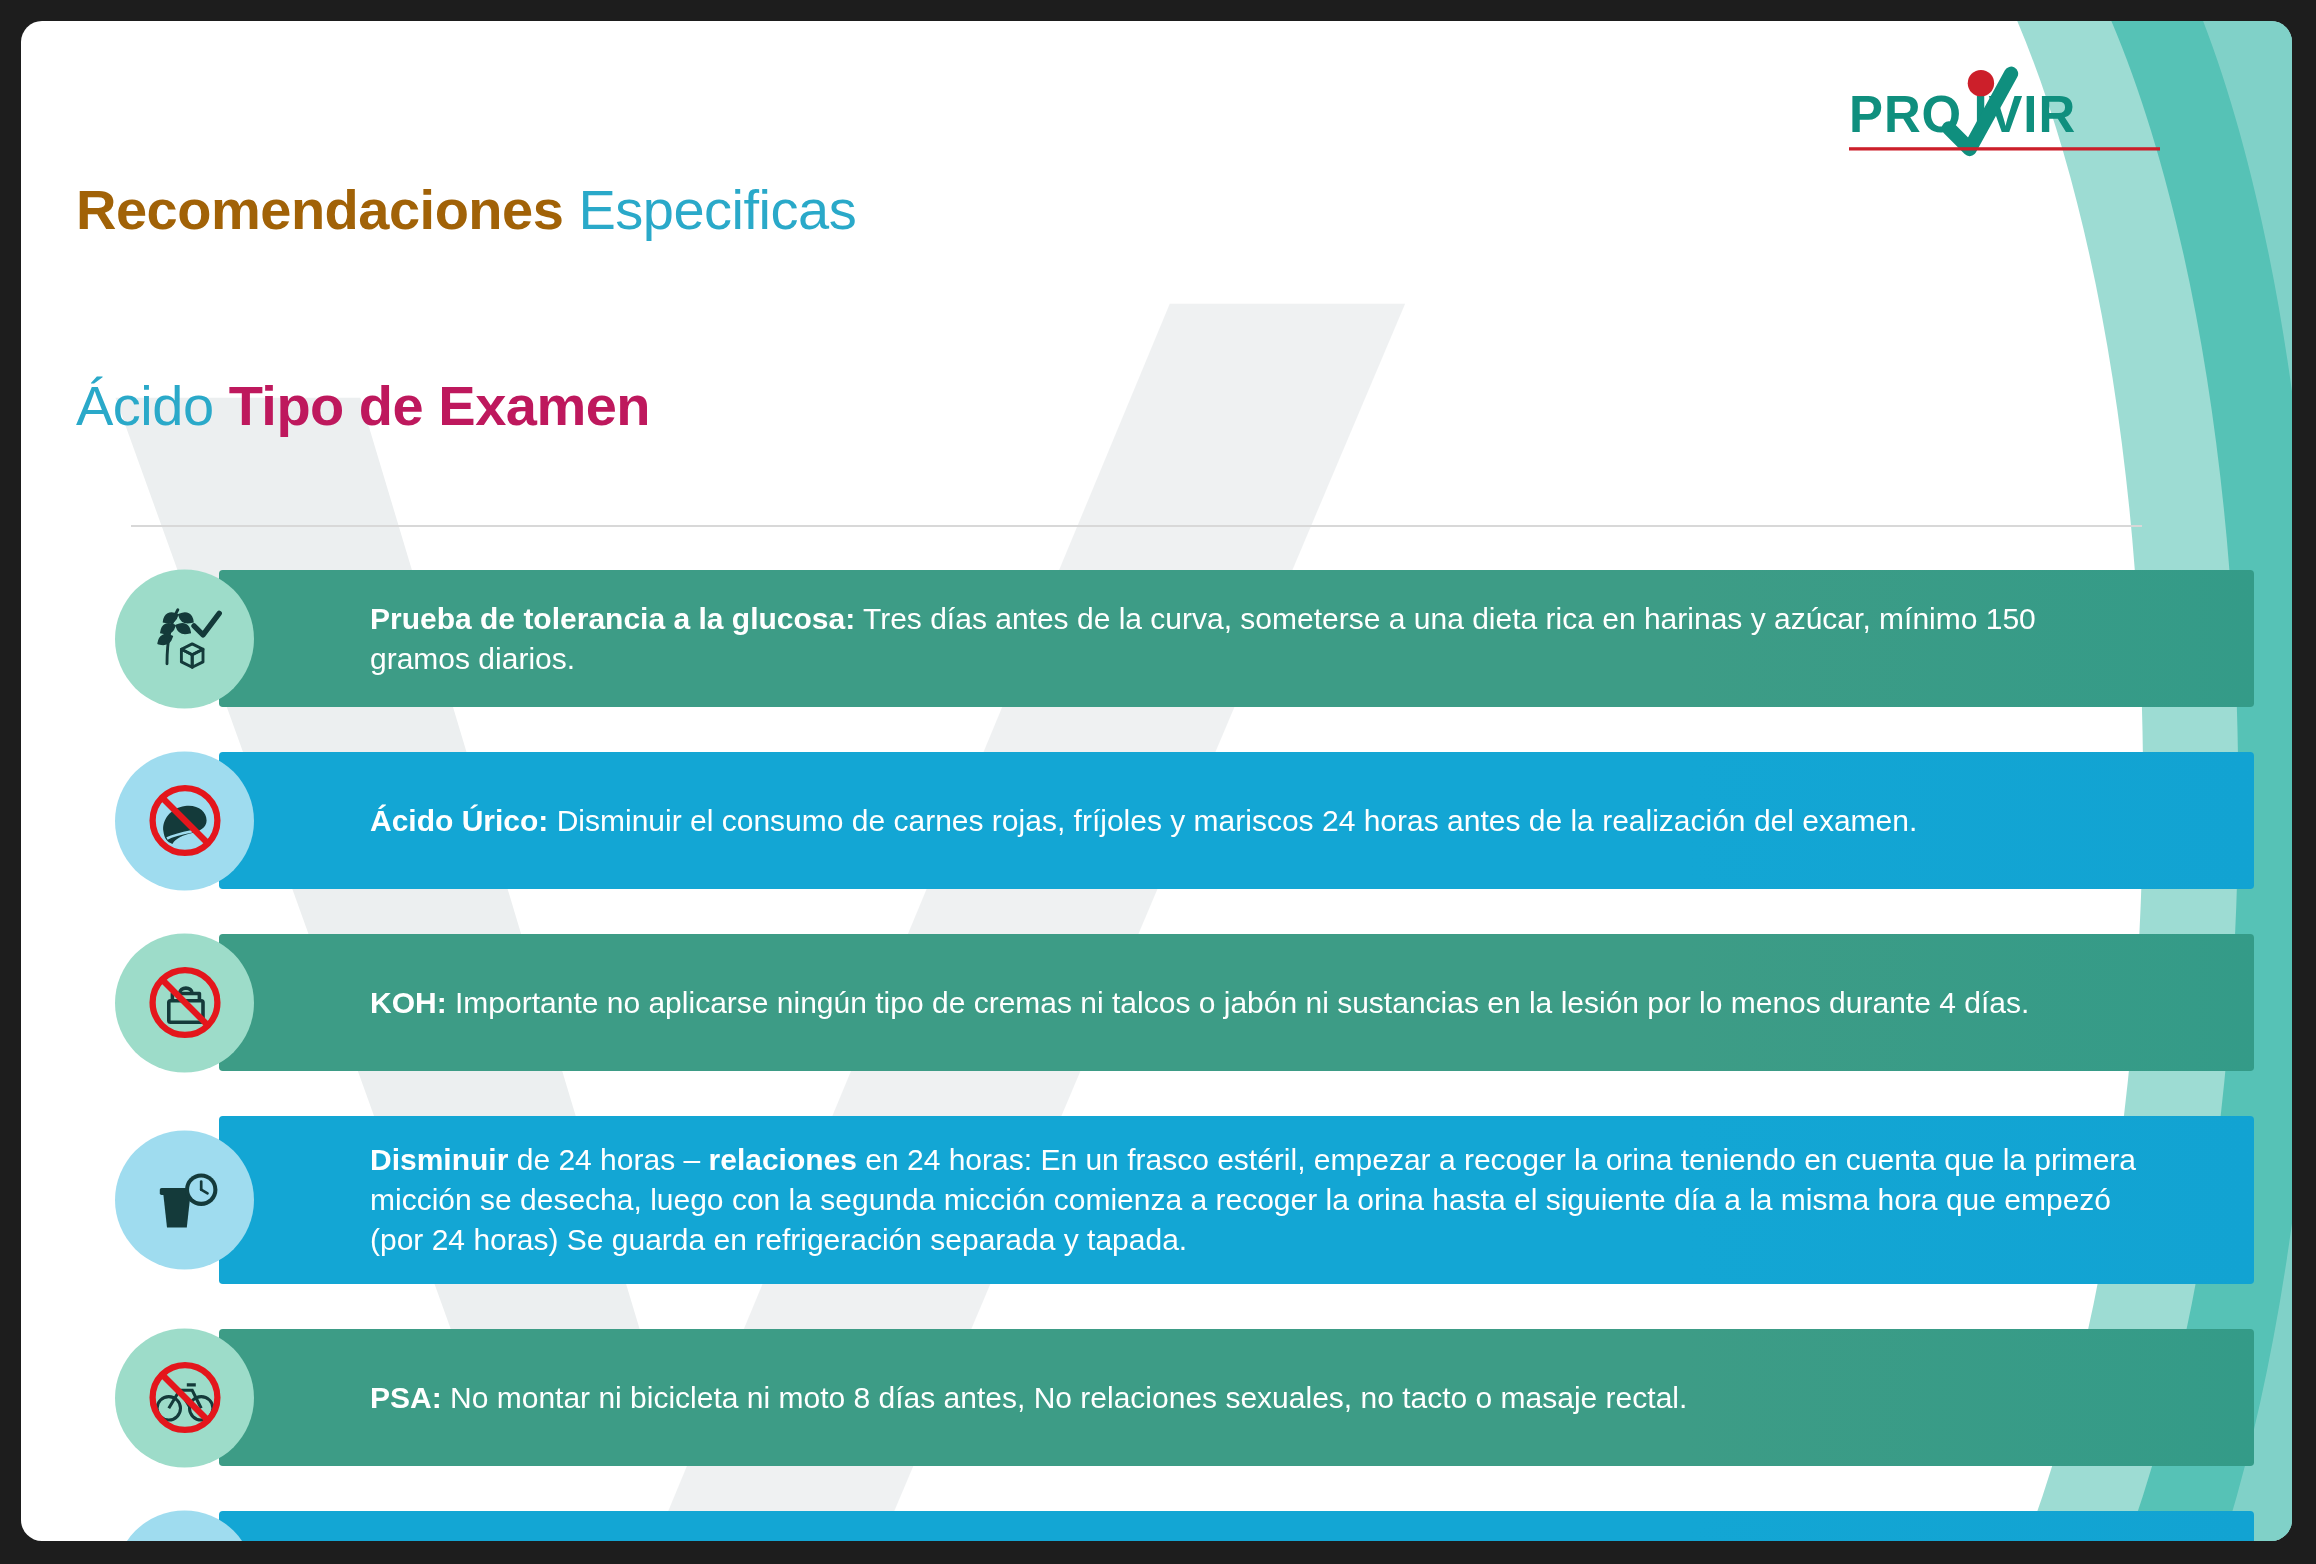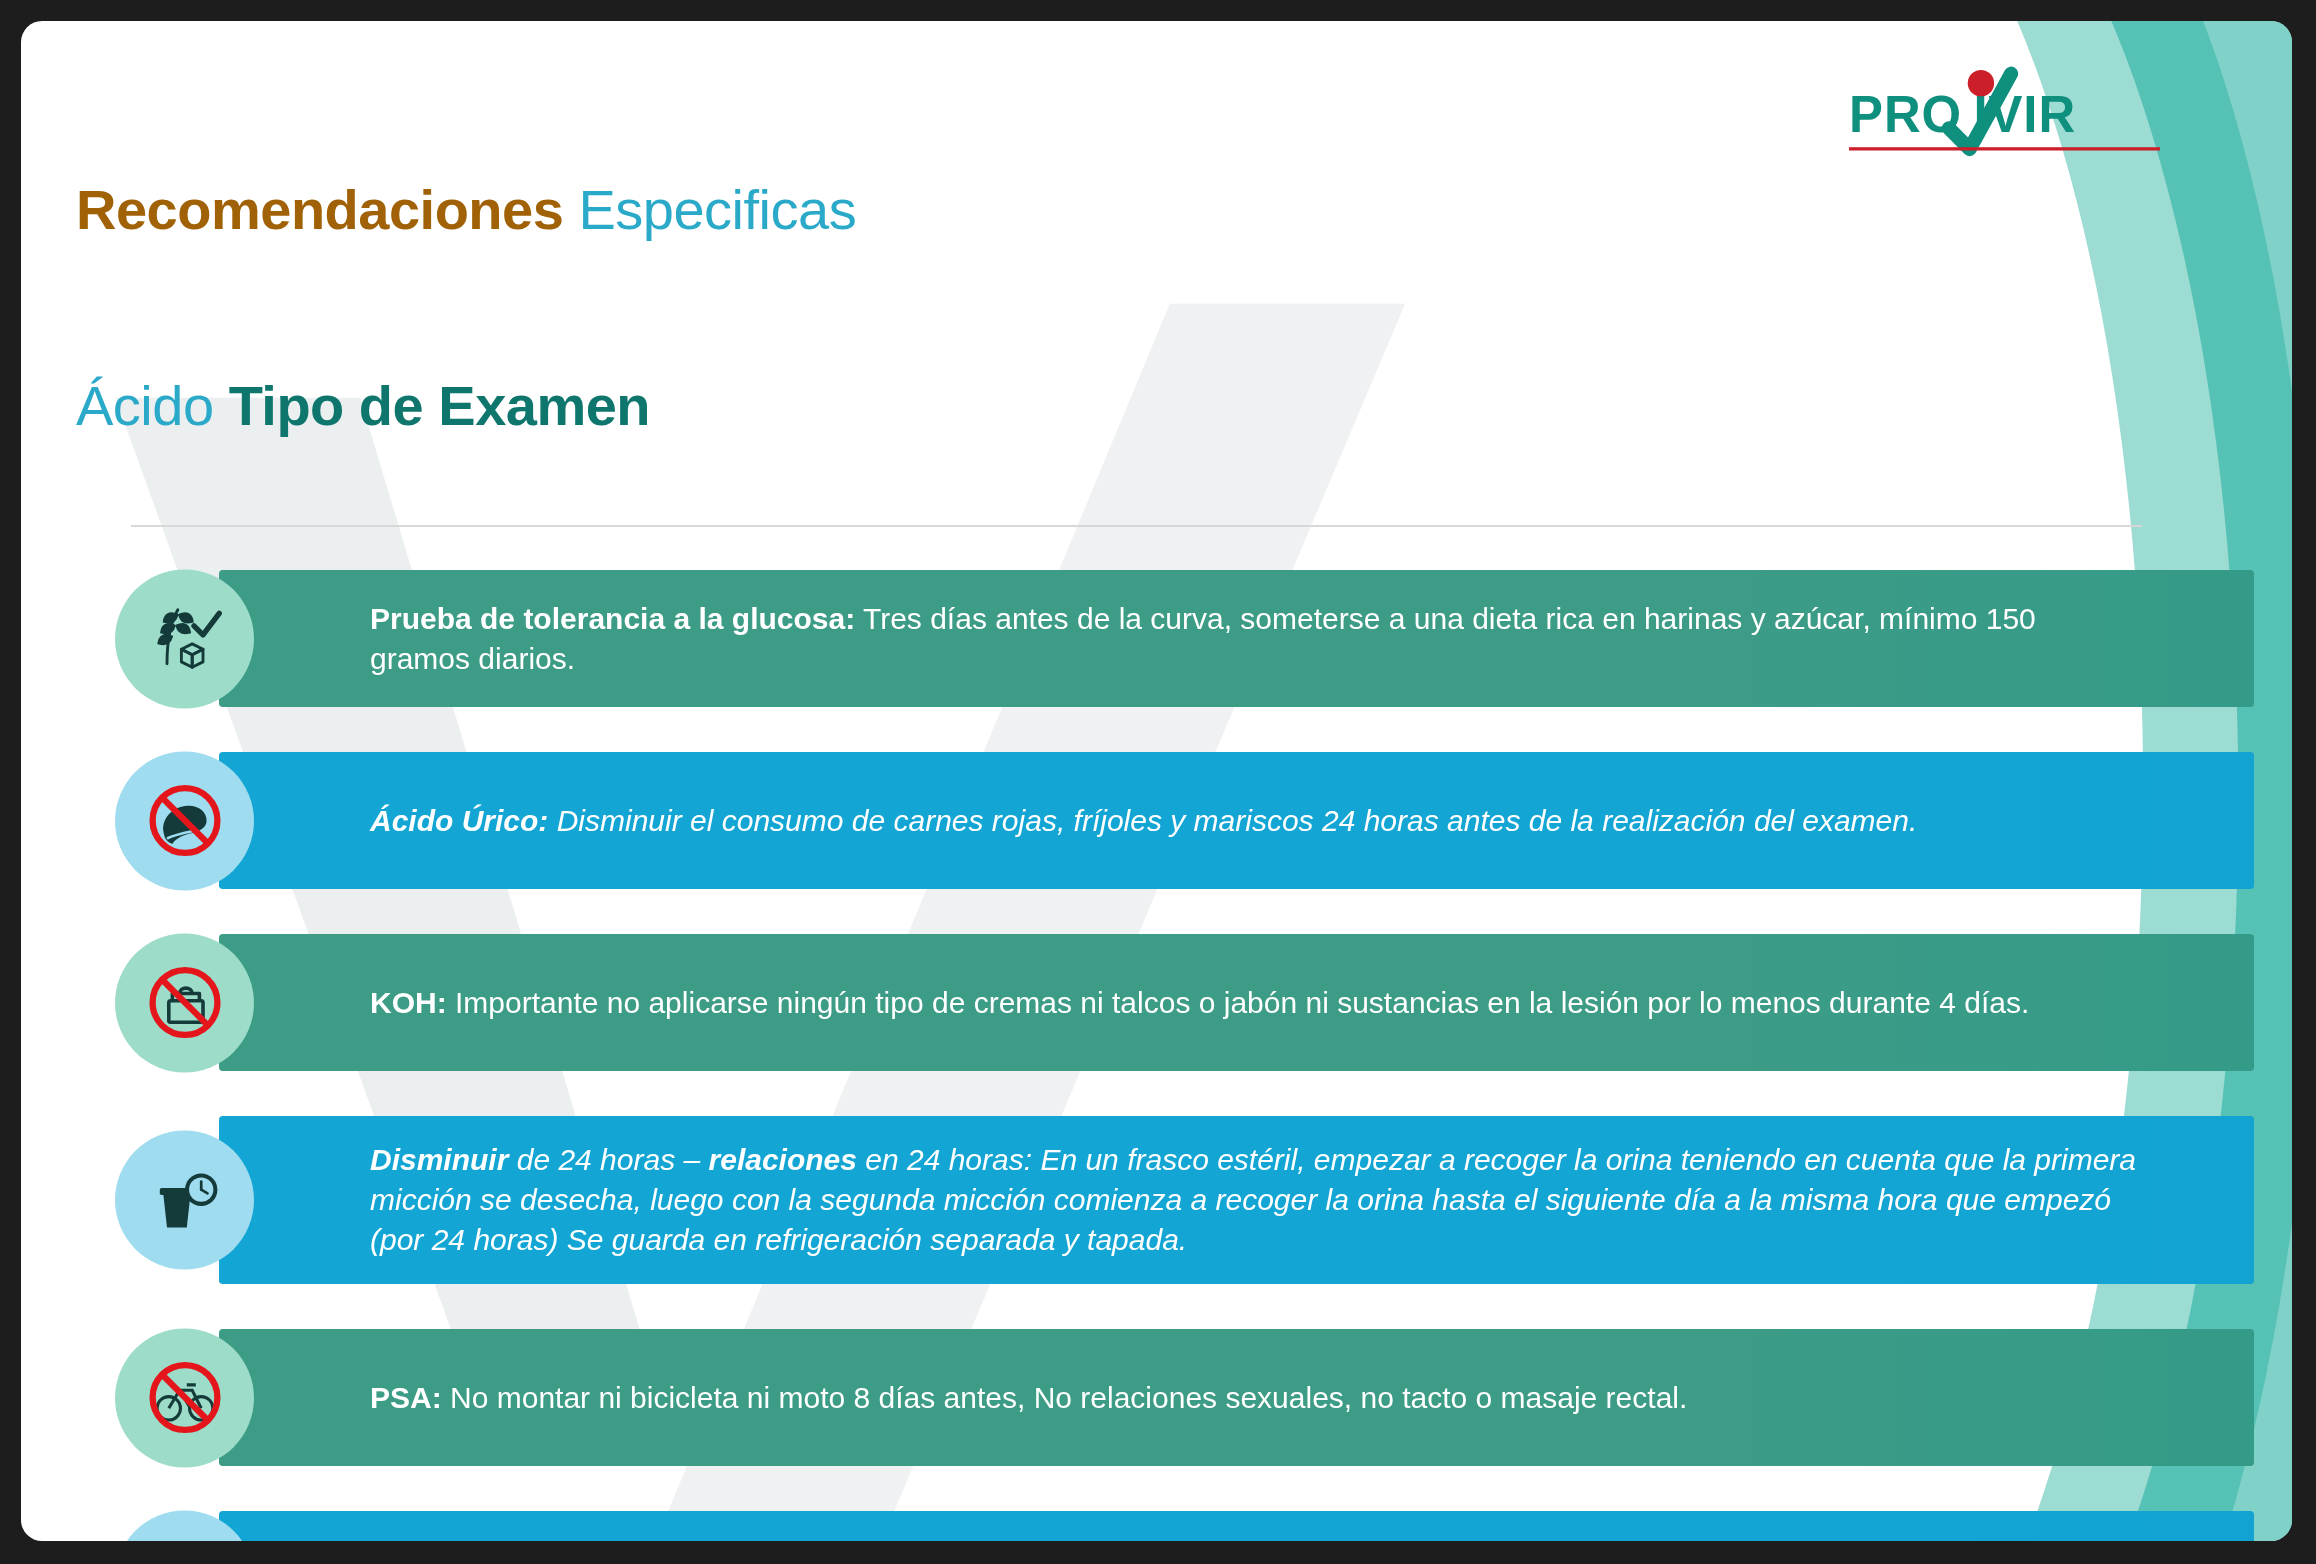--- a/index.html
+++ b/index.html
@@ -59,21 +59,21 @@
   .title {
     margin: 0;
     font-size: 56px;
     line-height: 1.17;
     letter-spacing: -0.5px;
     color: #2aa9c9;
     font-weight: 400;
     white-space: pre-line;
   }
   .title .b { font-weight: 700; color: #a16207; }
-  .title-line2 .b { font-weight: 700; color: #0f766e; }
+  .title-line2 .b { font-weight: 700; color: #be185d; }
   .title-line1 { display: block; }
   .title-line2 { display: block; }
 
   .logo {
     position: absolute;
     right: 132px;
     top: 45px;
     width: 311px;
     height: 104px;
   }
@@ -118,21 +118,20 @@
     padding: 19px 113px 19px 151px;
     box-sizing: border-box;
     border-radius: 3.8px;
     margin-right: 38px;
   }
   .bar-green {
     background: linear-gradient(90deg, #3d9c86 0%, #3d9c86 72%, #349b88 100%);
   }
   .bar-blue {
     background: linear-gradient(90deg, #13a6d4 0%, #13a6d4 72%, #12a3d2 100%);
-    font-style: italic;
   }
   .bar p { margin: 0; }
   .bar b { font-weight: 700; }
 
   .icon-badge {
     position: absolute;
     left: 0;
     top: 50%;
     transform: translateY(-50%);
     width: 139px;

